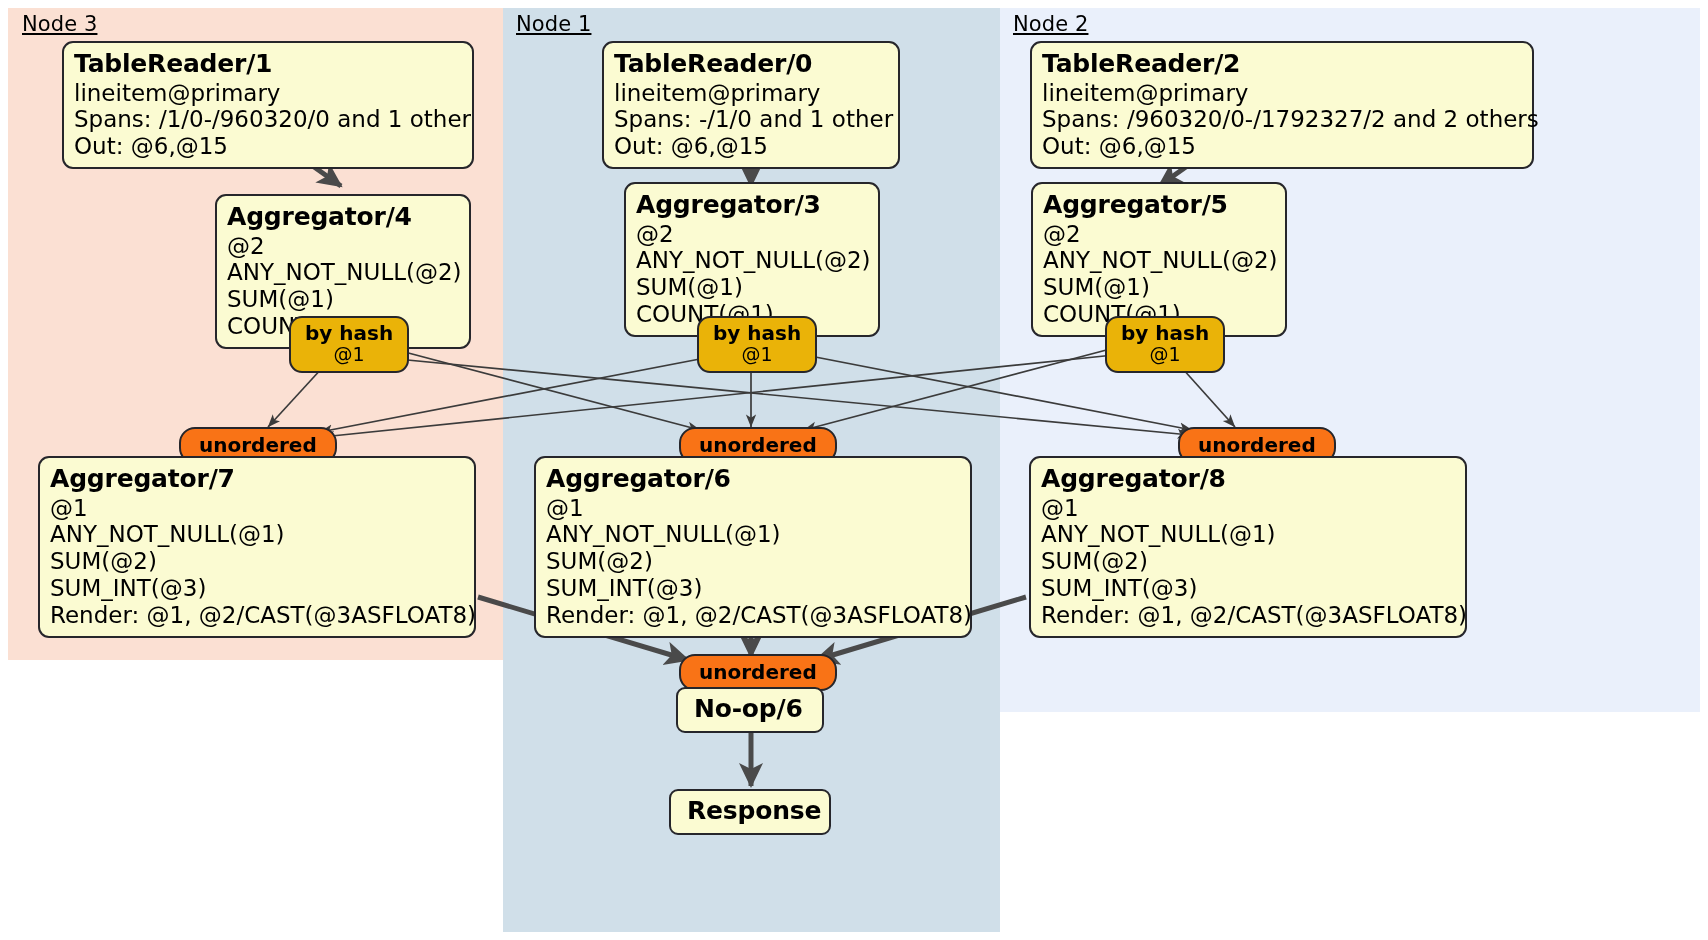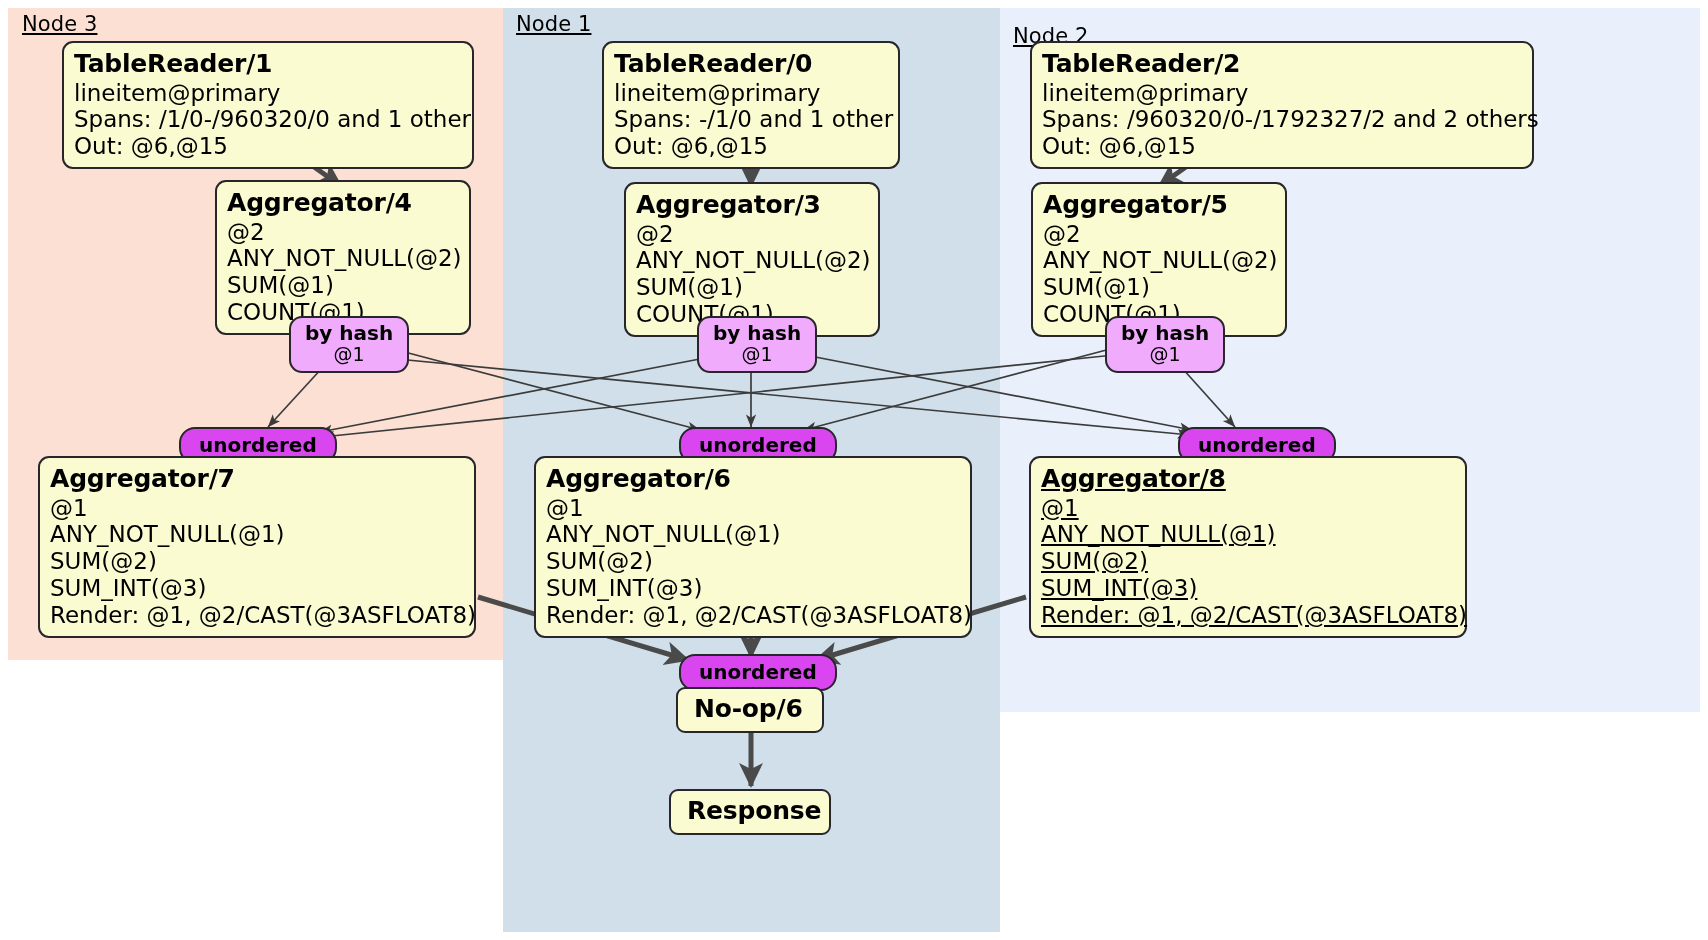--- a/index.html
+++ b/index.html
@@ -83,48 +83,48 @@
   .badge {
     position: absolute;
     box-sizing: border-box;
     border: 2px solid #26262b;
     text-align: center;
     color: #000;
     white-space: nowrap;
     line-height: 1.12;
   }
   .badge.hash {
-    background: #f0abfc;
+    background: #eab308;
     border-radius: 13px;
     font-size: 20px;
     padding: 4px 14px 5px 14px;
   }
   .badge.hash .b1 { font-weight: bold; font-size: 20px; }
   .badge.hash .b2 { font-size: 19px; }
 
   .badge.unordered {
-    background: #d946ef;
+    background: #f97316;
     border-radius: 16px;
     font-size: 20px;
     font-weight: bold;
     padding: 5px 18px 6px 18px;
   }
 </style>
 </head>
 <body>
 
 <div id="stage">
 
   <div class="node-panel" style="left:8px; top:8px; width:495px; height:652px; background:#fbe0d3;"></div>
   <div class="node-panel" style="left:503px; top:8px; width:497px; height:924px; background:#d0dfe9;"></div>
   <div class="node-panel" style="left:1000px; top:8px; width:700px; height:704px; background:#eaf0fb;"></div>
 
   <div class="node-label" style="left:22px; top:12px;">Node 3</div>
   <div class="node-label" style="left:516px; top:12px;">Node 1</div>
-  <div class="node-label" style="left:1013px; top:24px;">Node 2</div>
+  <div class="node-label" style="left:1013px; top:12px;">Node 2</div>
 
   <svg class="edges" viewBox="0 0 1708 940">
     <defs>
       <marker id="ah-thin" markerWidth="9" markerHeight="9" refX="7.4" refY="3.2" orient="auto" markerUnits="strokeWidth">
         <path d="M0,0.2 L7.6,3.2 L0,6.2 L1.9,3.2 z" fill="#3b3b3b"></path>
       </marker>
       <marker id="ah-thick" markerWidth="6" markerHeight="6" refX="4.6" refY="2.4" orient="auto" markerUnits="strokeWidth">
         <path d="M0,0 L5.0,2.4 L0,4.8 L1.2,2.4 z" fill="#4a4a4a"></path>
       </marker>
     </defs>
@@ -198,21 +198,21 @@
     <div class="ln">Out: @6,@15</div>
   </div>
 
   <div class="proc" style="left:1030px; top:41px; width:504px;">
     <div class="ttl">TableReader/2</div>
     <div class="ln">lineitem@primary</div>
     <div class="ln">Spans: /960320/0-/1792327/2 and 2 others</div>
     <div class="ln">Out: @6,@15</div>
   </div>
 
-  <div class="proc" style="left:215px; top:180px; width:256px;">
+  <div class="proc" style="left:215px; top:194px; width:256px;">
     <div class="ttl">Aggregator/4</div>
     <div class="ln">@2</div>
     <div class="ln">ANY_NOT_NULL(@2)</div>
     <div class="ln">SUM(@1)</div>
     <div class="ln">COUNT(@1)</div>
   </div>
 
   <div class="proc" style="left:624px; top:182px; width:256px;">
     <div class="ttl">Aggregator/3</div>
     <div class="ln">@2</div>
@@ -263,21 +263,21 @@
 
   <div class="proc" style="left:534px; top:456px; width:438px;">
     <div class="ttl">Aggregator/6</div>
     <div class="ln">@1</div>
     <div class="ln">ANY_NOT_NULL(@1)</div>
     <div class="ln">SUM(@2)</div>
     <div class="ln">SUM_INT(@3)</div>
     <div class="ln">Render: @1, @2/CAST(@3ASFLOAT8)</div>
   </div>
 
-  <div class="proc" style="left:1029px; top:456px; width:438px;text-decoration:underline;">
+  <div class="proc" style="left:1029px; top:456px; width:438px;">
     <div class="ttl">Aggregator/8</div>
     <div class="ln">@1</div>
     <div class="ln">ANY_NOT_NULL(@1)</div>
     <div class="ln">SUM(@2)</div>
     <div class="ln">SUM_INT(@3)</div>
     <div class="ln">Render: @1, @2/CAST(@3ASFLOAT8)</div>
   </div>
 
   <div class="badge unordered" style="left:679px; top:654px;">
     <span>unordered</span>

